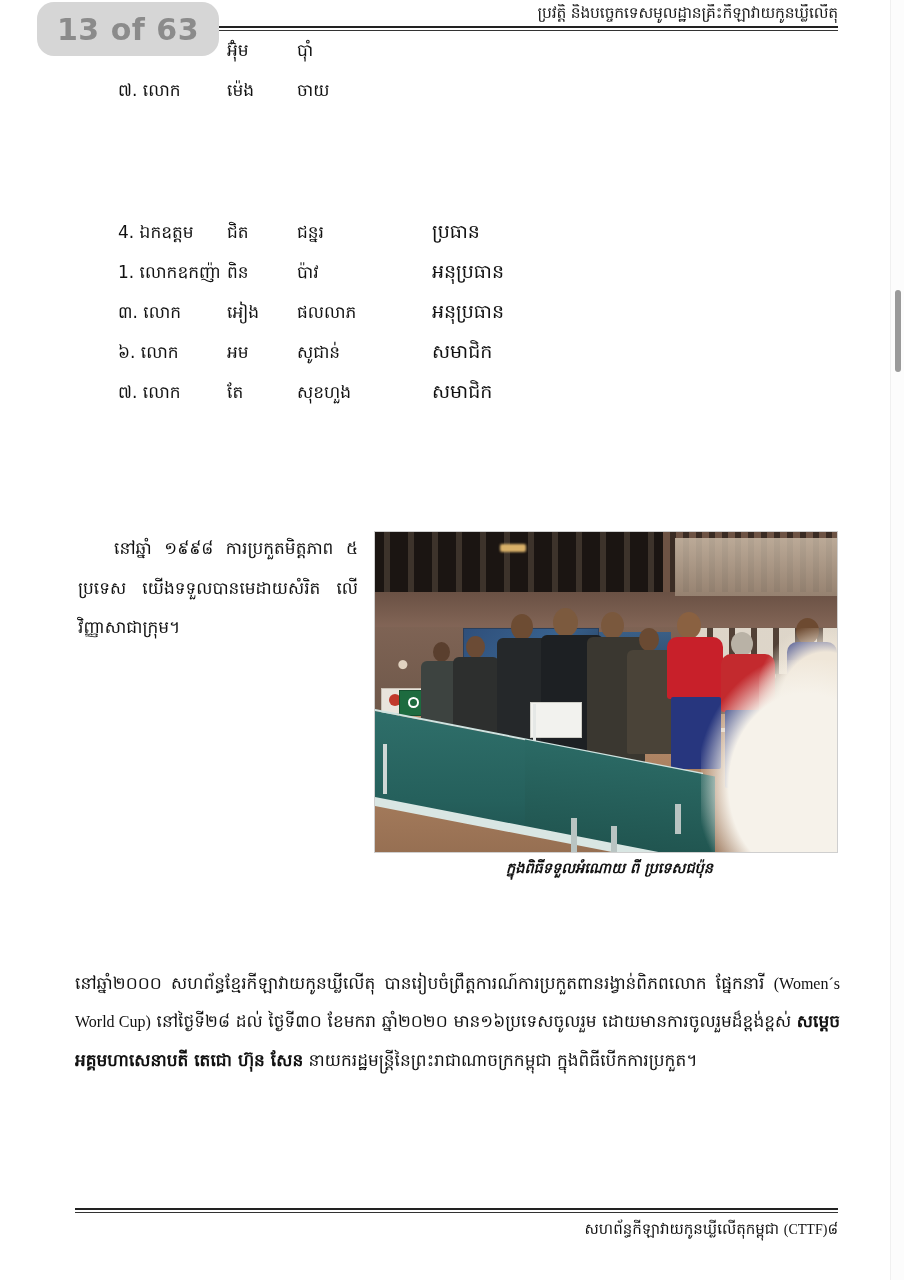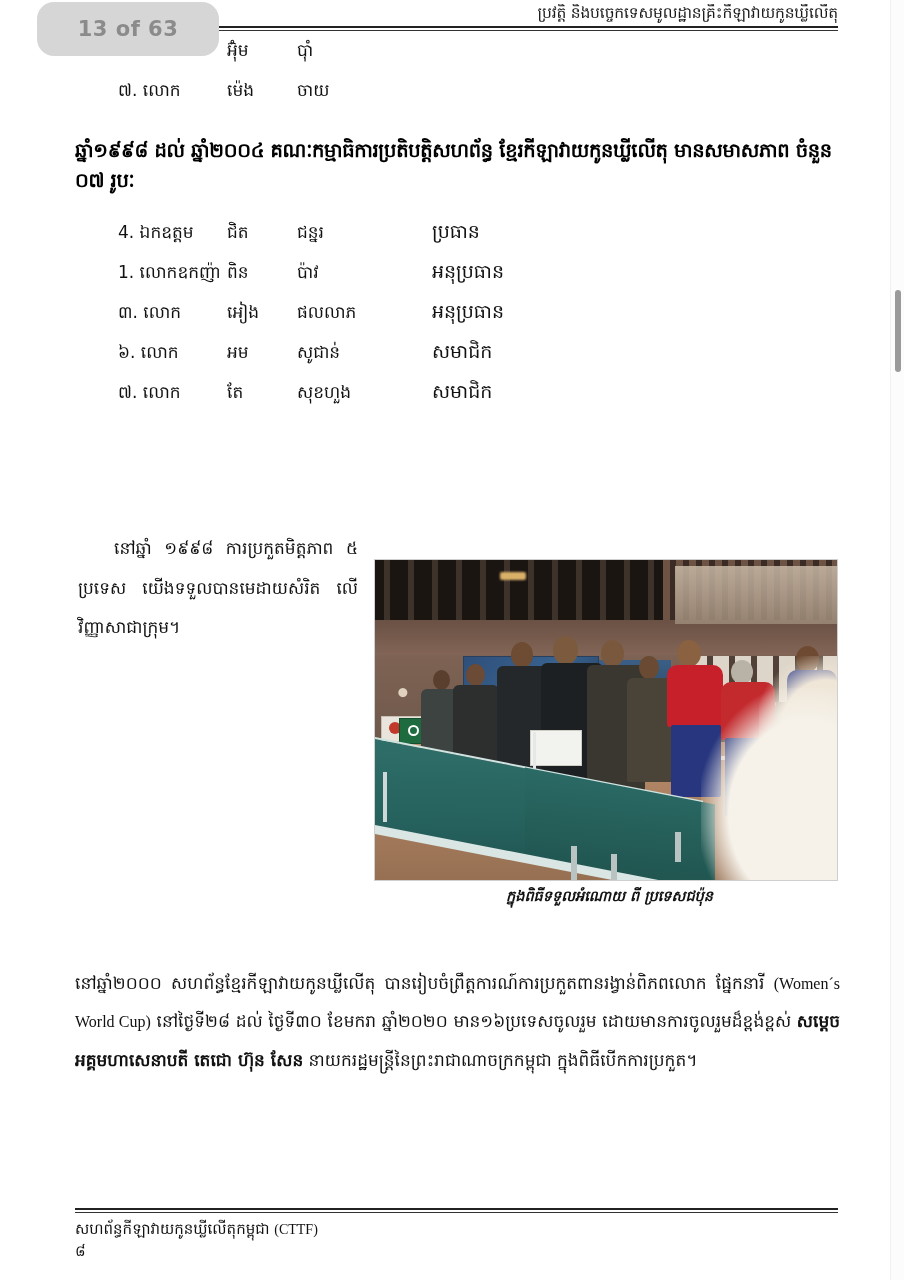--- a/index.html
+++ b/index.html
@@ -91,30 +91,28 @@
 
   
   #figure-paragraph {
     position: absolute;
     left: 78px; top: 529px;
     width: 280px;
     font-size: 17px;
     line-height: 2.33;
     text-align: justify;
     text-align-last: left;
-    font-family: Liberation Serif, serif;
   }
   #figure-paragraph .indent { display: inline-block; width: 36px; }
 
   
   #figure-block {
     position: absolute;
     left: 374px; top: 531px;
     width: 471px;
-    margin-top: 28px;
   }
   #photo-frame {
     width: 464px; height: 322px;
     position: relative;
     overflow: hidden;
     background: #2a2420;
     border: 1px solid #cfcfcf;
   }
   .ph { position: absolute; }
 
@@ -302,40 +300,39 @@
     position: absolute;
     left: 75px; top: 1208px;
     width: 763px;
   }
   #footer-zone .rule-double { margin: 0 0 6px 0; }
   .footer-row {
     display: flex;
     justify-content: flex-end;
     align-items: baseline;
     font-size: 15px;
-    flex-direction: column;
   }
   .footer-abbr {
     font-family: "Liberation Serif", serif;
     font-size: 14px;
   }
 
   
   #page-badge {
     position: absolute;
     left: 37px; top: 2px;
     width: 182px; height: 54px;
     background: #d6d6d6;
     border-radius: 17px;
     display: flex;
     align-items: center;
     justify-content: center;
     font-family: "DejaVu Sans", "Liberation Sans", sans-serif;
     font-weight: bold;
-    font-size: 21px;
+    font-size: 30px;
     color: #8b8b8b;
     letter-spacing: 0.5px;
     z-index: 40;
   }
 
   
   #scrollbar-track {
     position: absolute;
     right: 0; top: 0;
     width: 14px; height: 1280px;
@@ -369,21 +366,20 @@
       <span class="c-c kh"></span>
     </div>
     <div class="roster-row">
       <span class="c-no kh">៧. លោក</span>
       <span class="c-a kh">ម៉េង</span>
       <span class="c-b kh">ចាយ</span>
       <span class="c-c kh"></span>
     </div>
   </div>
 
-  <div id="section-heading">ឆ្នាំ១៩៩៨ ដល់ ឆ្នាំ២០០៤ គណៈកម្មាធិការប្រតិបត្តិសហព័ន្ធ ខ្មែរកីឡាវាយកូនឃ្លីលើតុ មានសមាសភាព ចំនួន ០៧ រូបៈ</div>
 
   <div id="roster-list">
     <div class="roster-row">
       <span class="c-no kh">4. ឯកឧត្តម</span>
       <span class="c-a kh">ជិត</span>
       <span class="c-b kh">ជន្នរ</span>
       <span class="c-c kh">ប្រធាន</span>
     </div>
     <div class="roster-row">
       <span class="c-no kh">1. លោកឧកញ៉ា</span>

